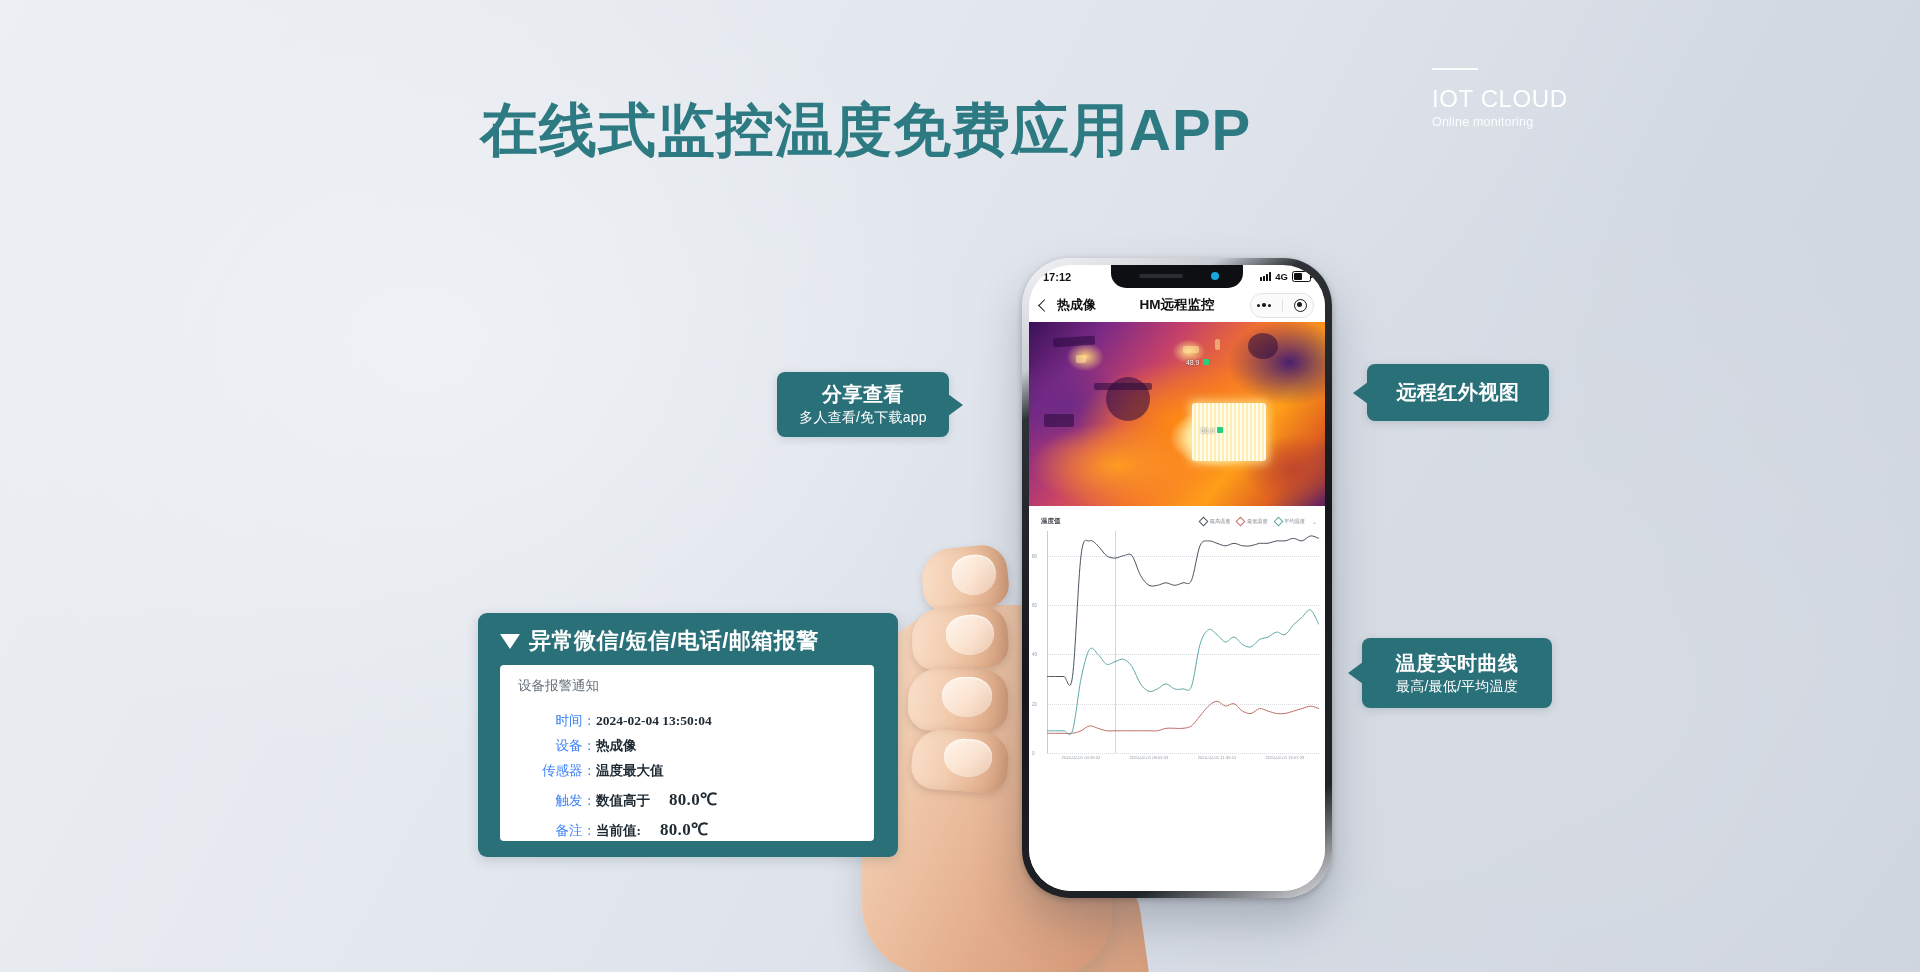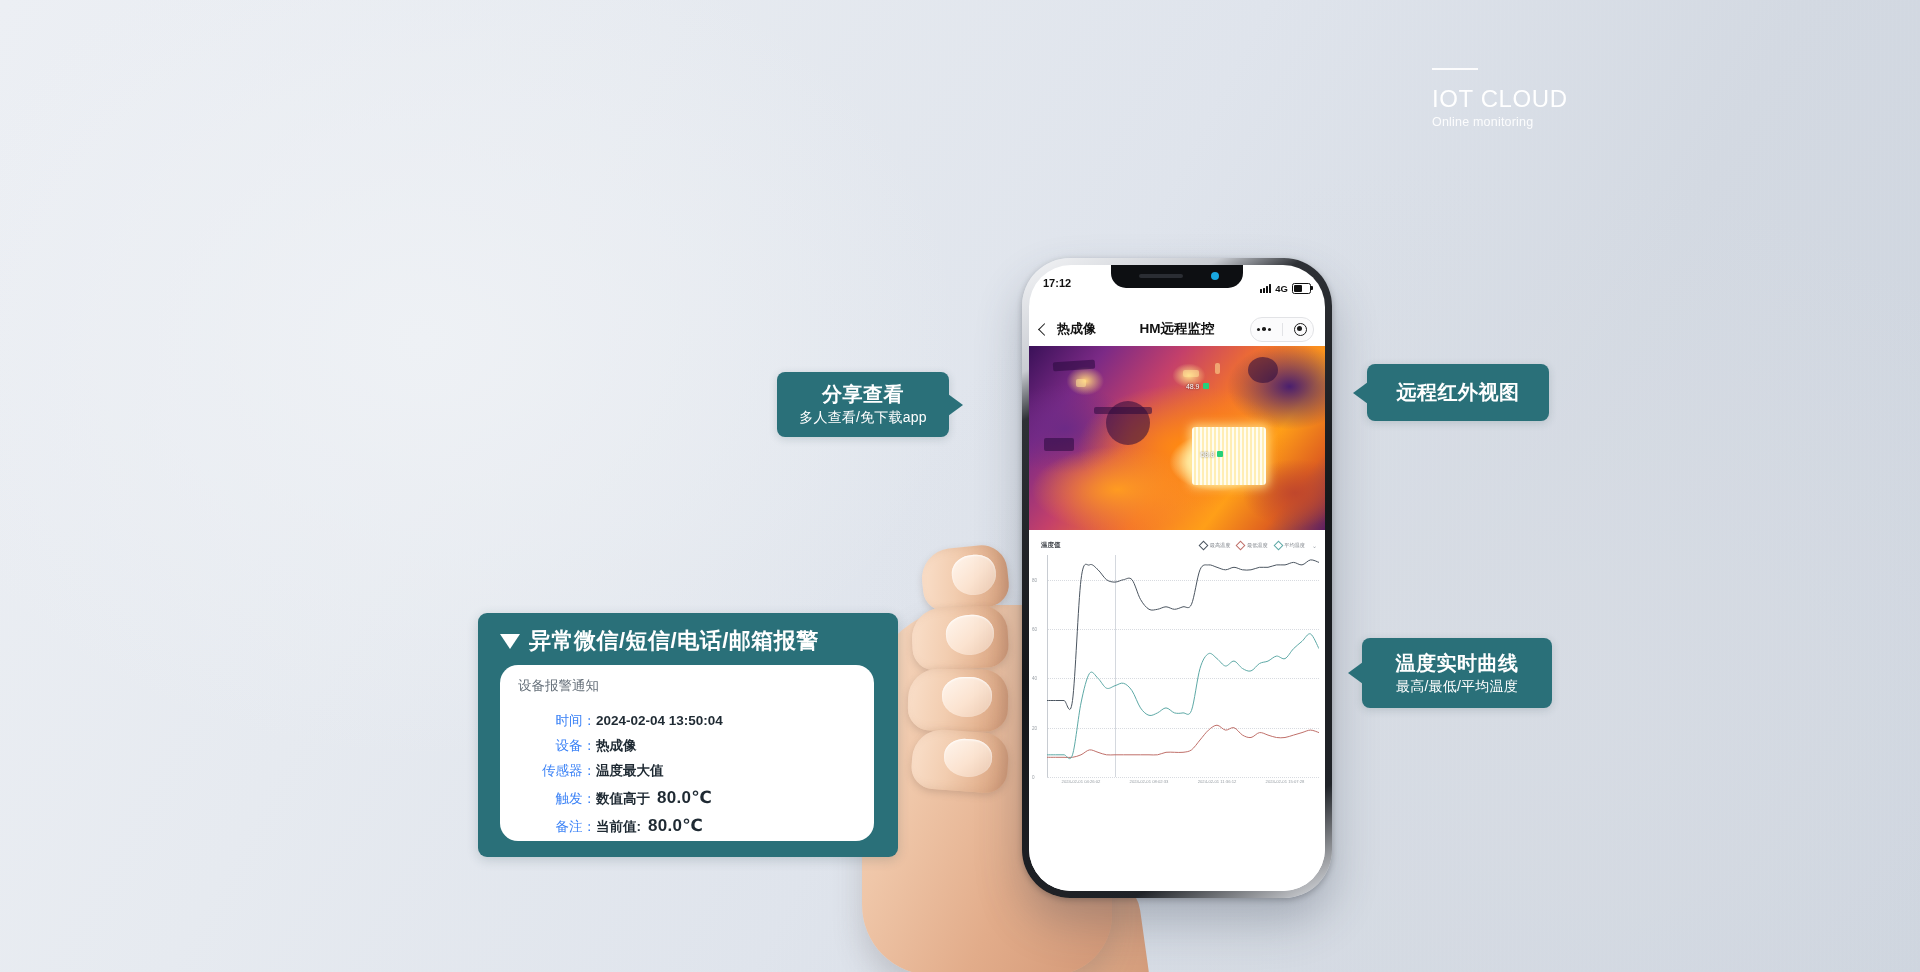--- a/index.html
+++ b/index.html
@@ -65,29 +65,29 @@
     position:absolute;left:478px;top:613px;width:420px;height:244px;
     background:#2a7079;border-radius:9px;box-shadow:0 3px 12px rgba(40,70,80,.2);
   }
   #alarm-card .card-title{
     color:#ffffff;font-size:22px;font-weight:bold;letter-spacing:.5px;
     padding:13px 0 10px 22px;display:flex;align-items:center;gap:9px;white-space:nowrap;
   }
   .tri-down{width:0;height:0;border-left:10px solid transparent;border-right:10px solid transparent;border-top:15px solid #ffffff;}
   #alarm-inner{
     position:absolute;left:22px;top:52px;width:374px;height:176px;
-    background:#ffffff;border-radius:18px;padding:12px 0 4px 0;box-sizing:border-box;
+    background:#ffffff;border-radius:4px;padding:12px 0 4px 0;box-sizing:border-box;font-family:Liberation Serif, serif;
   }
   #alarm-inner .notice{font-size:13.5px;color:#66707a;padding-left:18px;}
   #alarm-rows{margin-top:17px;}
   .a-row{display:flex;align-items:baseline;padding:0 0 7px 18px;font-size:13.5px;}
   .a-row .lbl{color:#3b82f6;width:78px;flex:none;text-align:right;}
   .a-row .val{color:#1f2a33;font-weight:bold;}
   .a-row .val .big{font-size:17px;font-weight:bold;letter-spacing:.3px;}
-  .a-row .val .pre{margin-right:7px;}
+  .a-row .val .pre{margin-right:19px;}
 
   
   #phone{
     position:absolute;left:1022px;top:258px;width:310px;height:640px;
     border-radius:48px;
     background:linear-gradient(150deg,#f4f5f7 0%,#c9ccd2 14%,#2e3136 20%,#15171a 52%,#202328 86%,#e3e5e9 100%);
     box-shadow:0 24px 46px rgba(60,70,85,.30), 0 2px 6px rgba(0,0,0,.25);
     padding:7px;box-sizing:border-box;
   }
   #phone-screen{
@@ -95,22 +95,22 @@
     background:#ffffff;
   }
   #notch{
     position:absolute;left:50%;transform:translateX(-50%);top:0;width:132px;height:23px;
     background:#0d0f12;border-radius:0 0 15px 15px;z-index:6;
   }
   #notch .speaker{position:absolute;left:28px;top:9px;width:44px;height:4px;border-radius:2px;background:#2a2d33;}
   #notch .cam{position:absolute;right:24px;top:7px;width:8px;height:8px;border-radius:50%;background:#19a7e0;}
 
   #statusbar{
-    position:relative;height:23px;display:flex;justify-content:space-between;
-    padding:12px 14px;font-size:11px;font-weight:bold;color:#111;z-index:5;
+    position:relative;height:23px;display:flex;align-items:center;justify-content:space-between;
+    padding:0 14px;font-size:11px;font-weight:bold;color:#111;z-index:5;
   }
   #statusbar .right{display:flex;align-items:center;gap:4px;}
   .sig{display:flex;align-items:flex-end;gap:1.2px;height:9px;}
   .sig i{display:block;width:2px;background:#111;border-radius:.5px;}
   .sig i:nth-child(1){height:4px;} .sig i:nth-child(2){height:5.5px;}
   .sig i:nth-child(3){height:7px;} .sig i:nth-child(4){height:9px;}
   .net{font-size:9.5px;font-weight:bold;}
   .batt{width:17px;height:9px;border:1.3px solid #111;border-radius:2.4px;position:relative;}
   .batt::after{content:"";position:absolute;right:-3px;top:2.2px;width:1.6px;height:3.4px;background:#111;border-radius:0 1px 1px 0;}
   .batt i{position:absolute;left:1.2px;top:1.2px;bottom:1.2px;width:8px;background:#111;border-radius:1px;display:block;}
@@ -208,20 +208,21 @@
     border-radius:70px 40px 20px 20px;transform:rotate(-8deg);
   }
   #phone{z-index:5;}
   #callout-share,#callout-ir,#callout-curve,#alarm-card{z-index:7;}
 </style>
 </head>
 <body>
 
 <div id="stage">
 
+  <div class="headline">在线式监控温度免费应用APP</div>
 
   <div class="brand">
     <div class="rule"></div>
     <div class="b-title">IOT CLOUD</div>
     <div class="b-sub">Online monitoring</div>
   </div>
 
   <div class="callout" id="callout-share">
     <div class="c-main">分享查看</div>
     <div class="c-sub">多人查看/免下载app</div>

